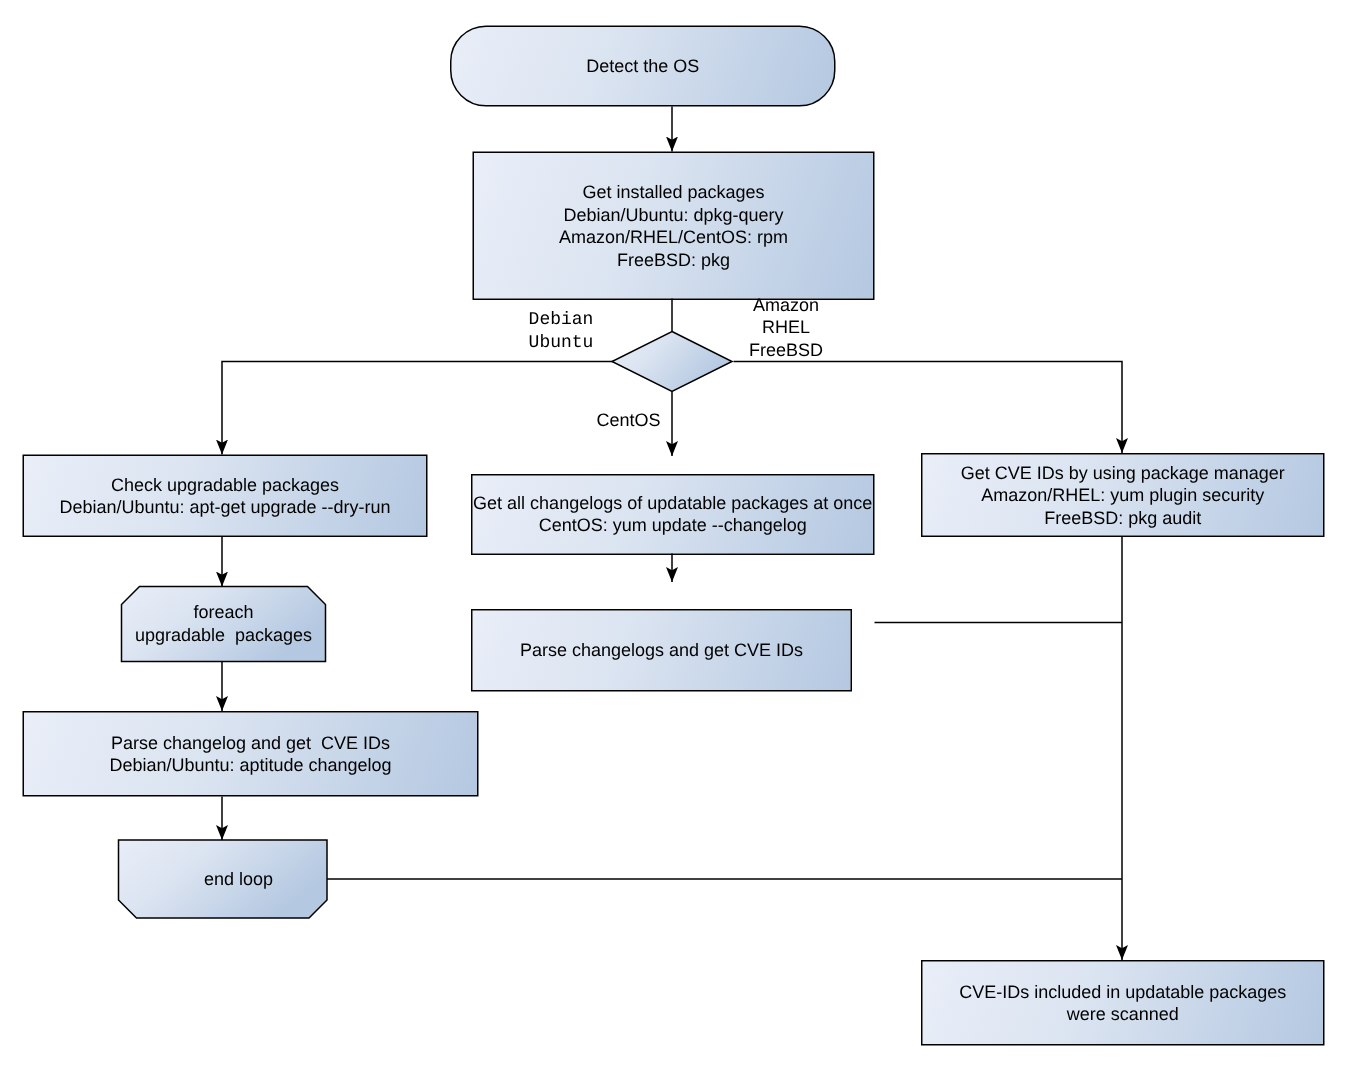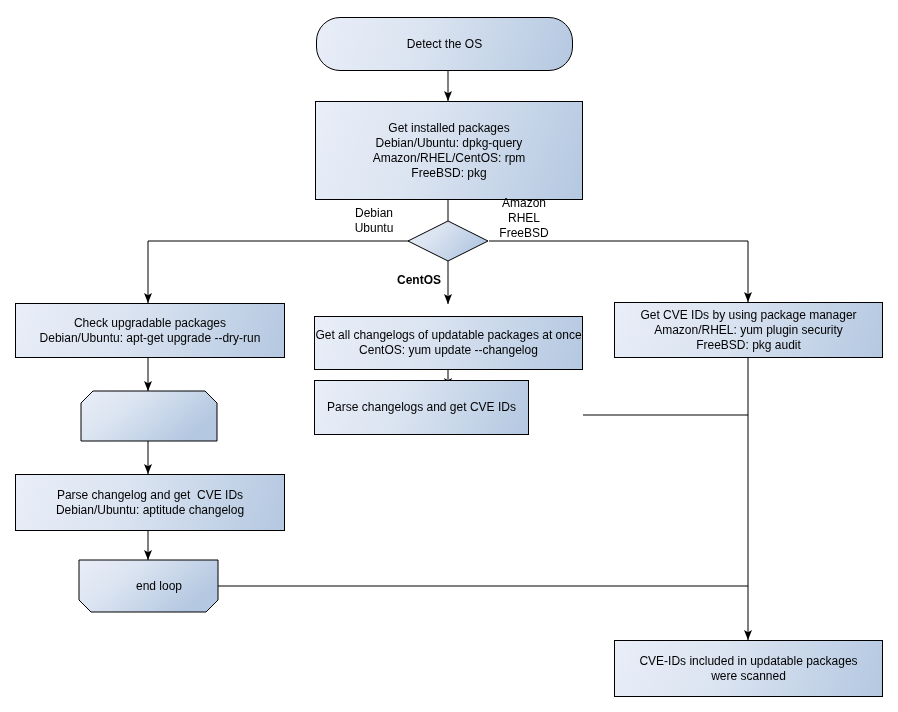--- a/index.html
+++ b/index.html
@@ -76,66 +76,70 @@
     <path d="M218,586 L748,586" stroke="#000" stroke-width="1" fill="none"></path>
     <path d="M748,358 L748,640" stroke="#000" stroke-width="1" fill="none" marker-end="url(#arrow)"></path>
 
     <polygon points="448,221 488,241 448,261 408,241" fill="url(#nodeGrad)" stroke="#000" stroke-width="1"></polygon>
 
     <polygon points="93,391 205,391 217,403 217,441 81,441 81,403" fill="url(#nodeGrad)" stroke="#000" stroke-width="1"></polygon>
 
     <polygon points="79,560 218,560 218,600 206,612 91,612 79,600" fill="url(#nodeGrad)" stroke="#000" stroke-width="1"></polygon>
   </svg>
 
-  <div class="rect-node" style="left:316px; top:17px; width:257px; height:54px;border-radius:24px;">
+  <div class="rect-node" style="left:300px; top:17px; width:257px; height:54px;border-radius:24px;">
     <span class="node-label">Detect the OS</span>
   </div>
 
   <div class="rect-node" style="left:315px; top:101px; width:268px; height:99px;">
     <span class="node-label">Get installed packages
 Debian/Ubuntu: dpkg-query
 Amazon/RHEL/CentOS: rpm
 FreeBSD: pkg</span>
   </div>
 
   <div class="rect-node" style="left:15px; top:303px; width:270px; height:55px;justify-content:center;">
     <span class="node-label">Check upgradable packages
 Debian/Ubuntu: apt-get upgrade --dry-run</span>
   </div>
 
+  <div class="shape-label" style="left:81px; top:391px; width:136px; height:50px;">
+    <span class="node-label">foreach
+upgradable  packages</span>
+  </div>
 
-  <div class="rect-node" style="left:15px; top:474px; width:270px; height:57px;">
+  <div class="rect-node" style="left:15px; top:474px; width:304px; height:57px;">
     <span class="node-label">Parse changelog and get  CVE IDs
 Debian/Ubuntu: aptitude changelog</span>
   </div>
 
   <div class="shape-label" style="left:79px; top:560px; width:160px; height:52px;">
     <span class="node-label">end loop</span>
   </div>
 
   <div class="rect-node" style="left:314px; top:316px; width:269px; height:54px;">
     <span class="node-label">Get all changelogs of updatable packages at once
 CentOS: yum update --changelog</span>
   </div>
 
-  <div class="rect-node" style="left:314px; top:380px; width:215px; height:55px;">
+  <div class="rect-node" style="left:314px; top:406px; width:254px; height:55px;">
     <span class="node-label">Parse changelogs and get CVE IDs</span>
   </div>
 
   <div class="rect-node" style="left:614px; top:302px; width:269px; height:56px;">
     <span class="node-label">Get CVE IDs by using package manager
 Amazon/RHEL: yum plugin security
 FreeBSD: pkg audit</span>
   </div>
 
   <div class="rect-node" style="left:614px; top:640px; width:269px; height:57px;">
     <span class="node-label">CVE-IDs included in updatable packages
 were scanned</span>
   </div>
 
-  <div class="edge-label" style="left:324px; top:206px; width:100px;">Debian
+  <div class="edge-label" style="left:324px; top:206px; width:100px;font-family:Liberation Mono, monospace;">Debian
 Ubuntu</div>
   <div class="edge-label" style="left:474px; top:196px; width:100px;">Amazon
 RHEL
 FreeBSD</div>
-  <div class="edge-label" style="left:369px; top:273px; width:100px;font-weight:bold;">CentOS</div>
+  <div class="edge-label" style="left:369px; top:273px; width:100px;">CentOS</div>
 
 </div>
 
 </body></html>

